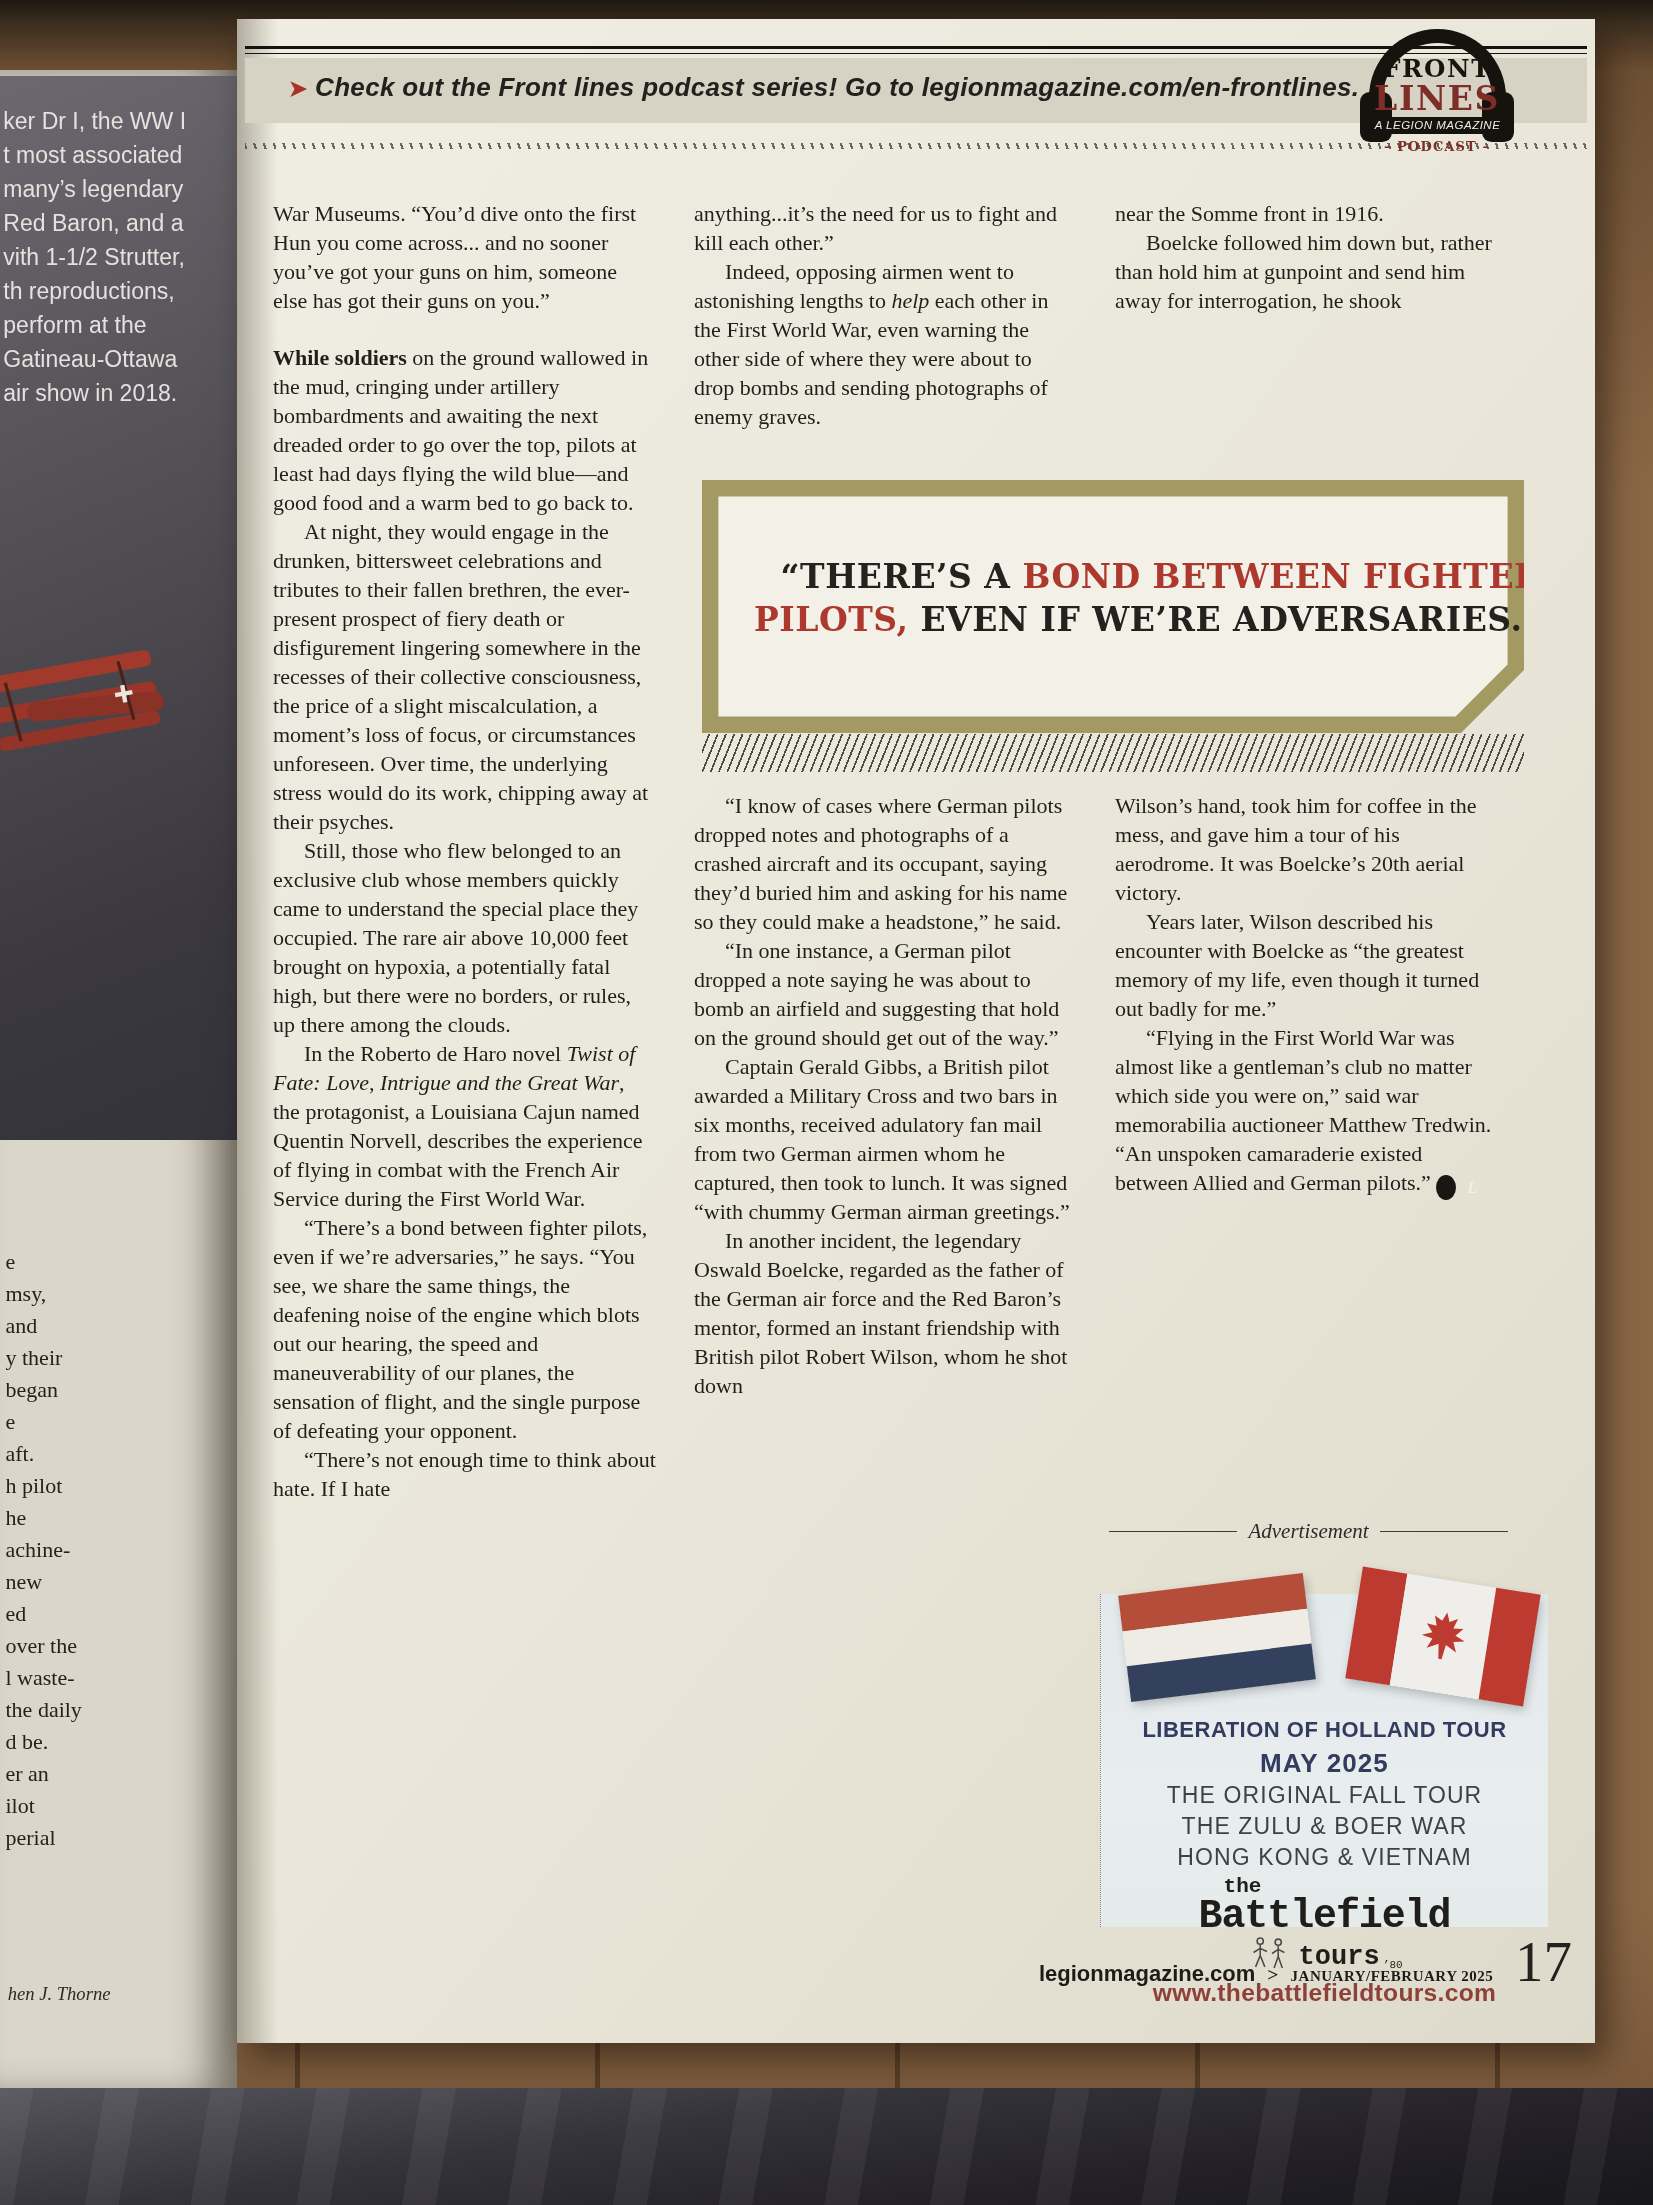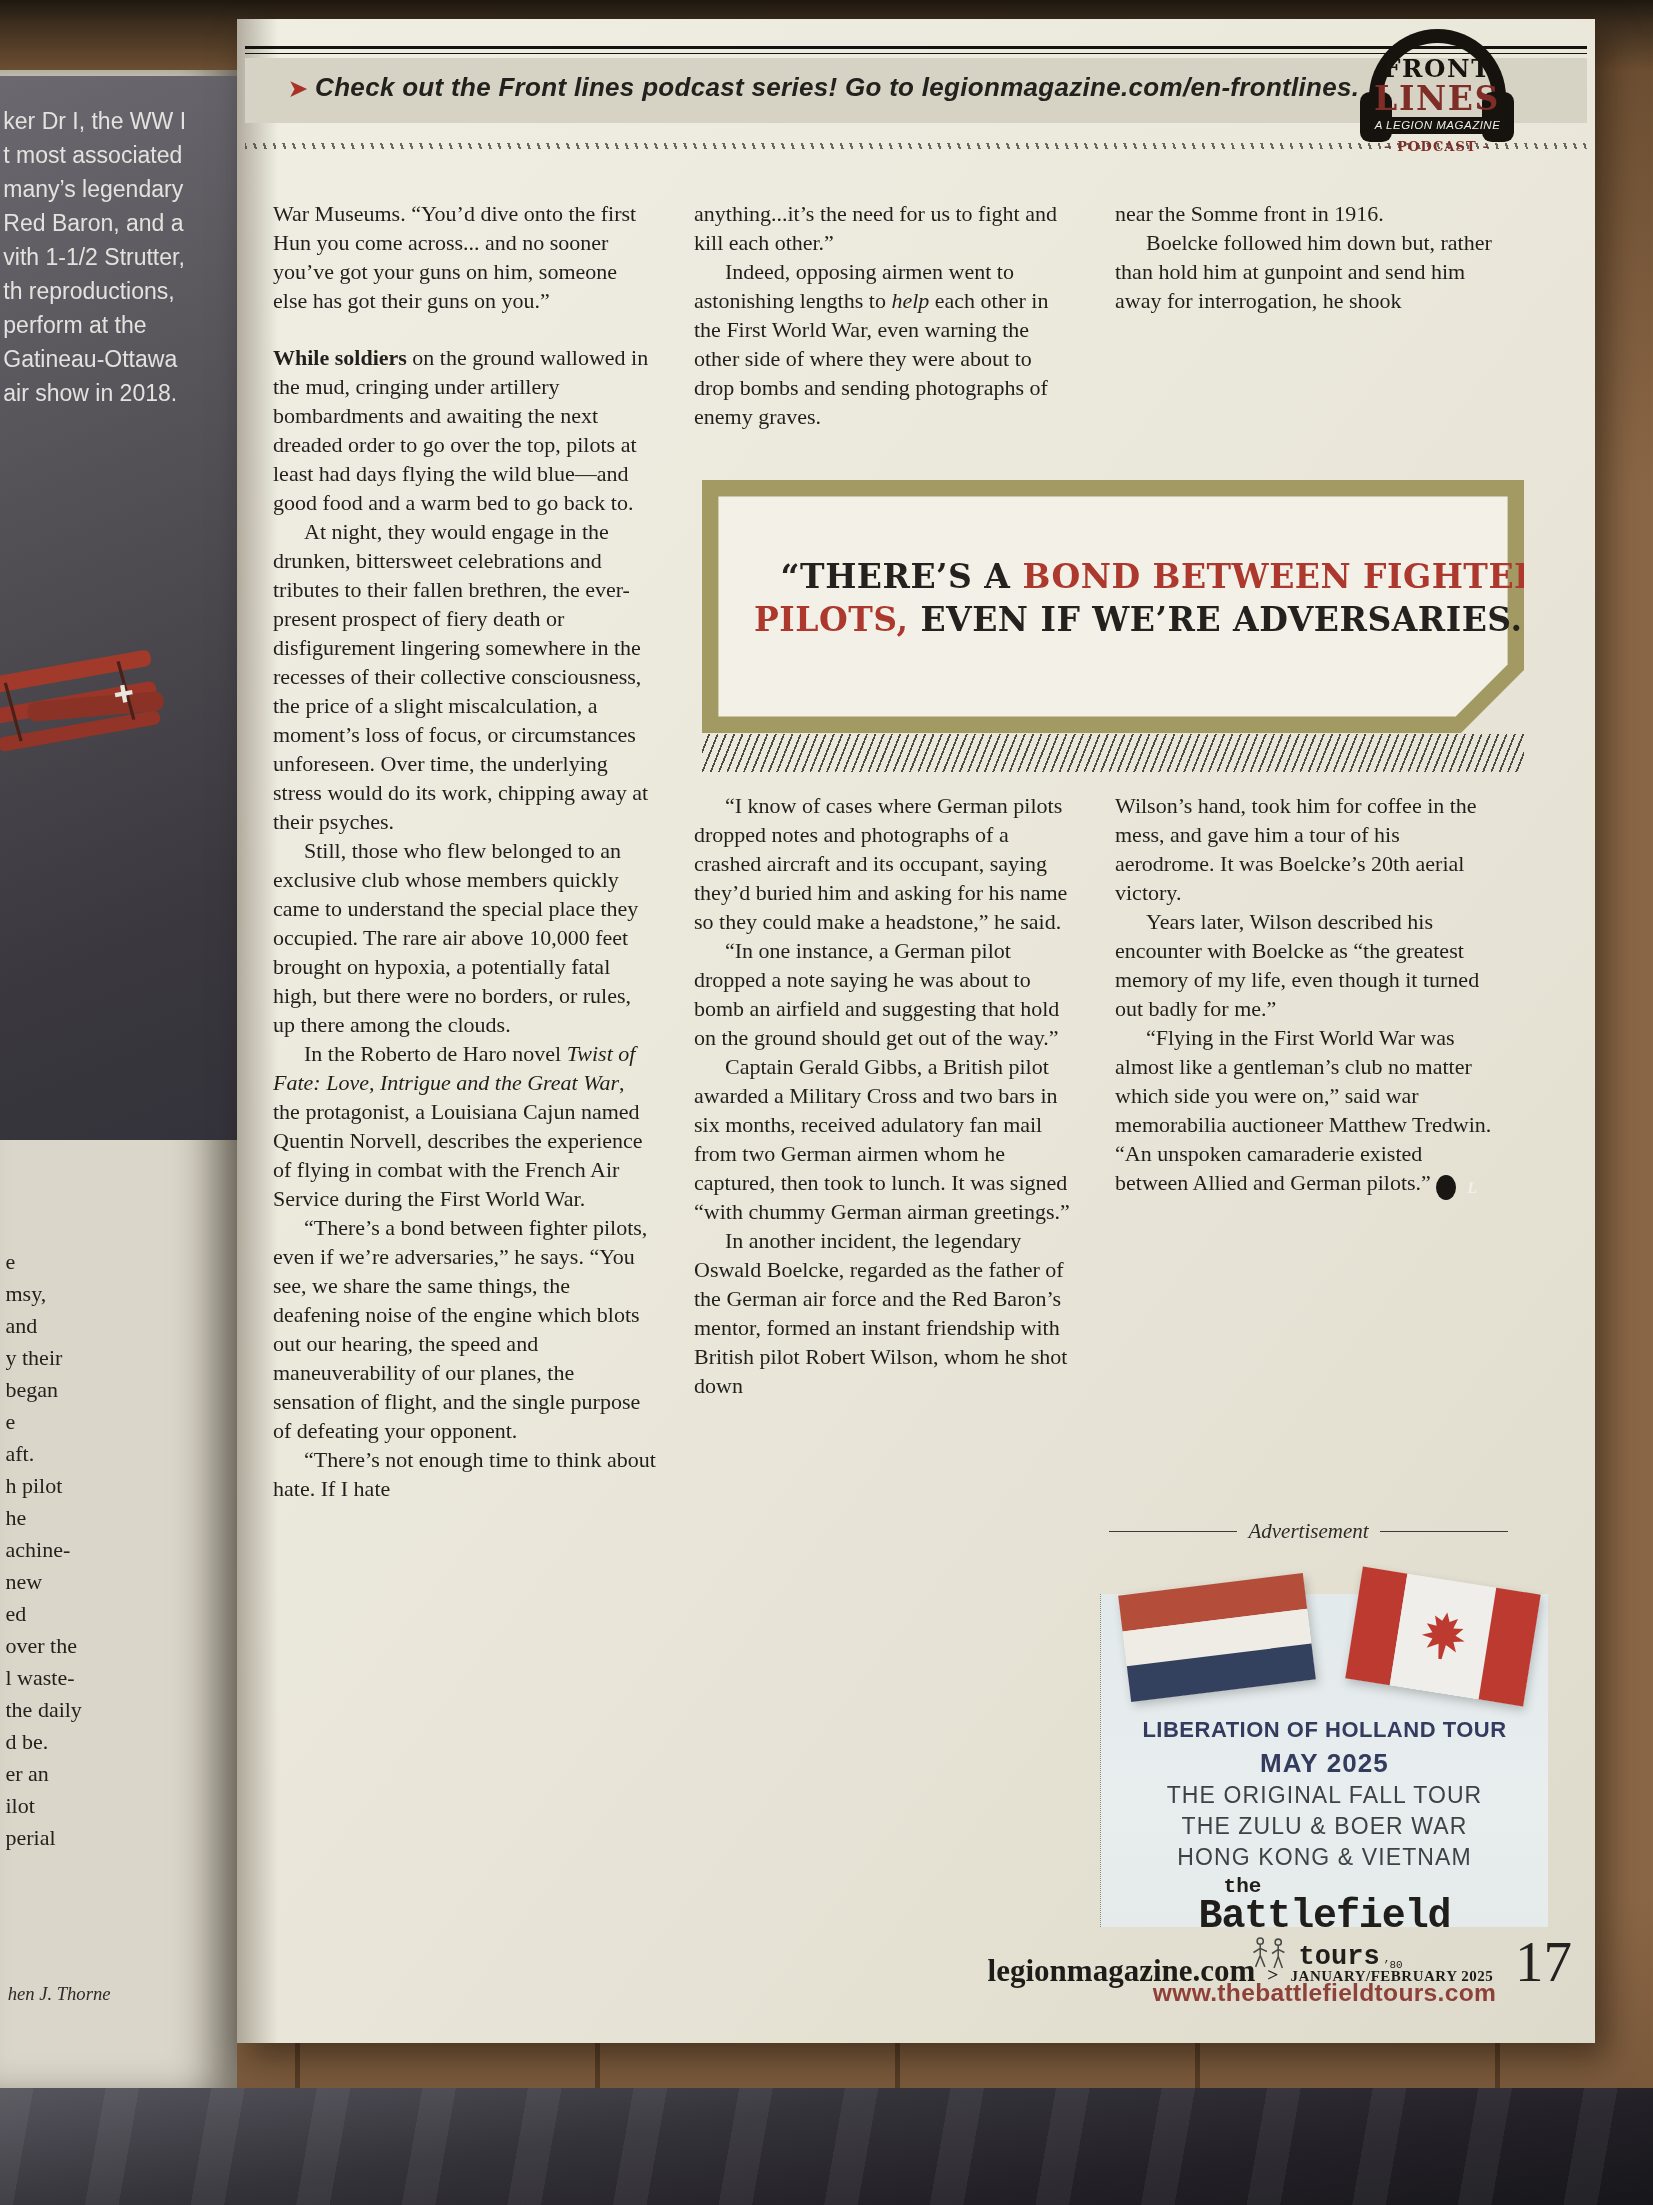--- a/index.html
+++ b/index.html
@@ -114,21 +114,21 @@
   .bf-logo{margin-top:3.3px;font-family:"Liberation Mono",monospace;color:#1f1e1a;line-height:1;}
   .bf-the{font-size:21px;font-weight:700;margin-left:-164px;}
   .bf-main{font-size:40px;font-weight:700;letter-spacing:-1.1px;}
   .bf-row{display:flex;align-items:flex-end;justify-content:center;gap:3.3px;margin-top:-2.2px;}
   .bf-tours{font-size:27px;font-weight:700;}
   .bf-sup{font-size:11px;vertical-align:super;margin-top:13px;}
   .ad-url{margin-top:7.7px;font-size:24.6px;font-weight:800;color:#8e4138;letter-spacing:0.3px;}
 
   
   .footer{position:absolute;right:23px;top:1921px;display:flex;align-items:baseline;gap:12px;}
-  .footer .site{font-family:Liberation Serif, serif;font-weight:700;font-size:31px;color:#1d1c18;}
+  .footer .site{font-family:Liberation Sans, sans-serif;font-weight:700;font-size:22px;color:#1d1c18;}
   .footer .sep{font-size:19.7px;color:#1d1c18;font-weight:700;}
   .footer .issue{font-family:"Liberation Serif",serif;font-weight:700;font-size:15px;
     letter-spacing:0.5px;color:#1d1c18;}
   .footer .pagenum{font-family:"Liberation Serif",serif;font-weight:400;font-size:57px;
     color:#232220;margin-left:9.8px;line-height:44px;}
 </style>
 </head>
 <body>
 
 <div class="canvas">

